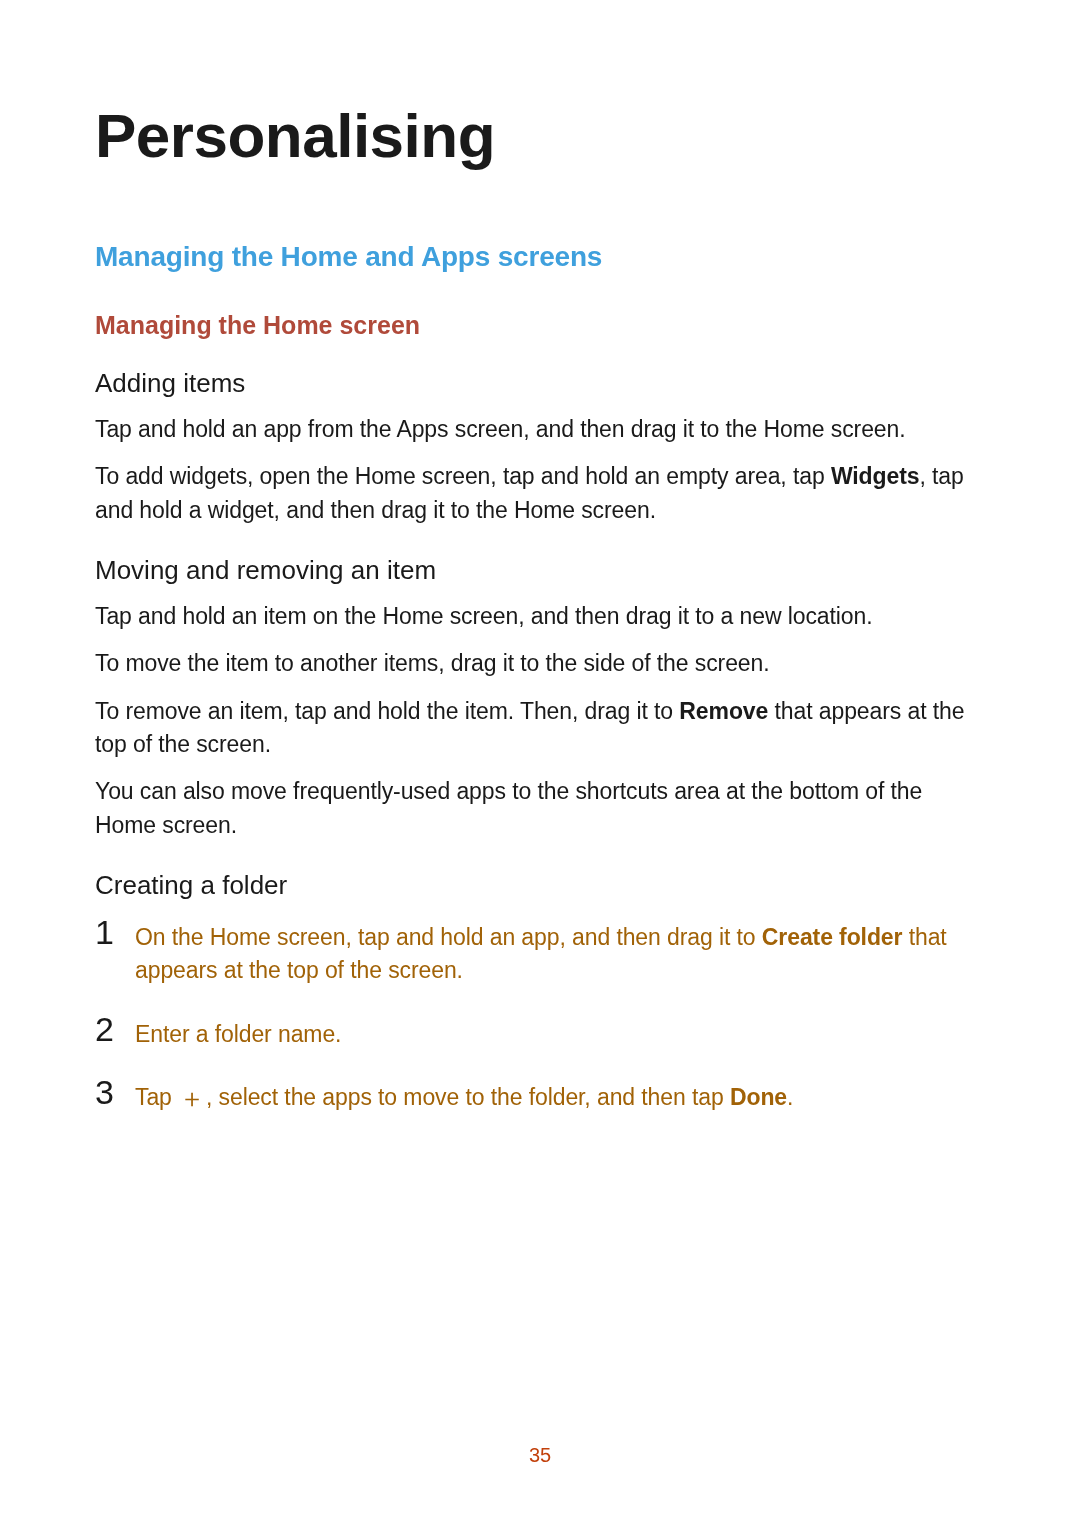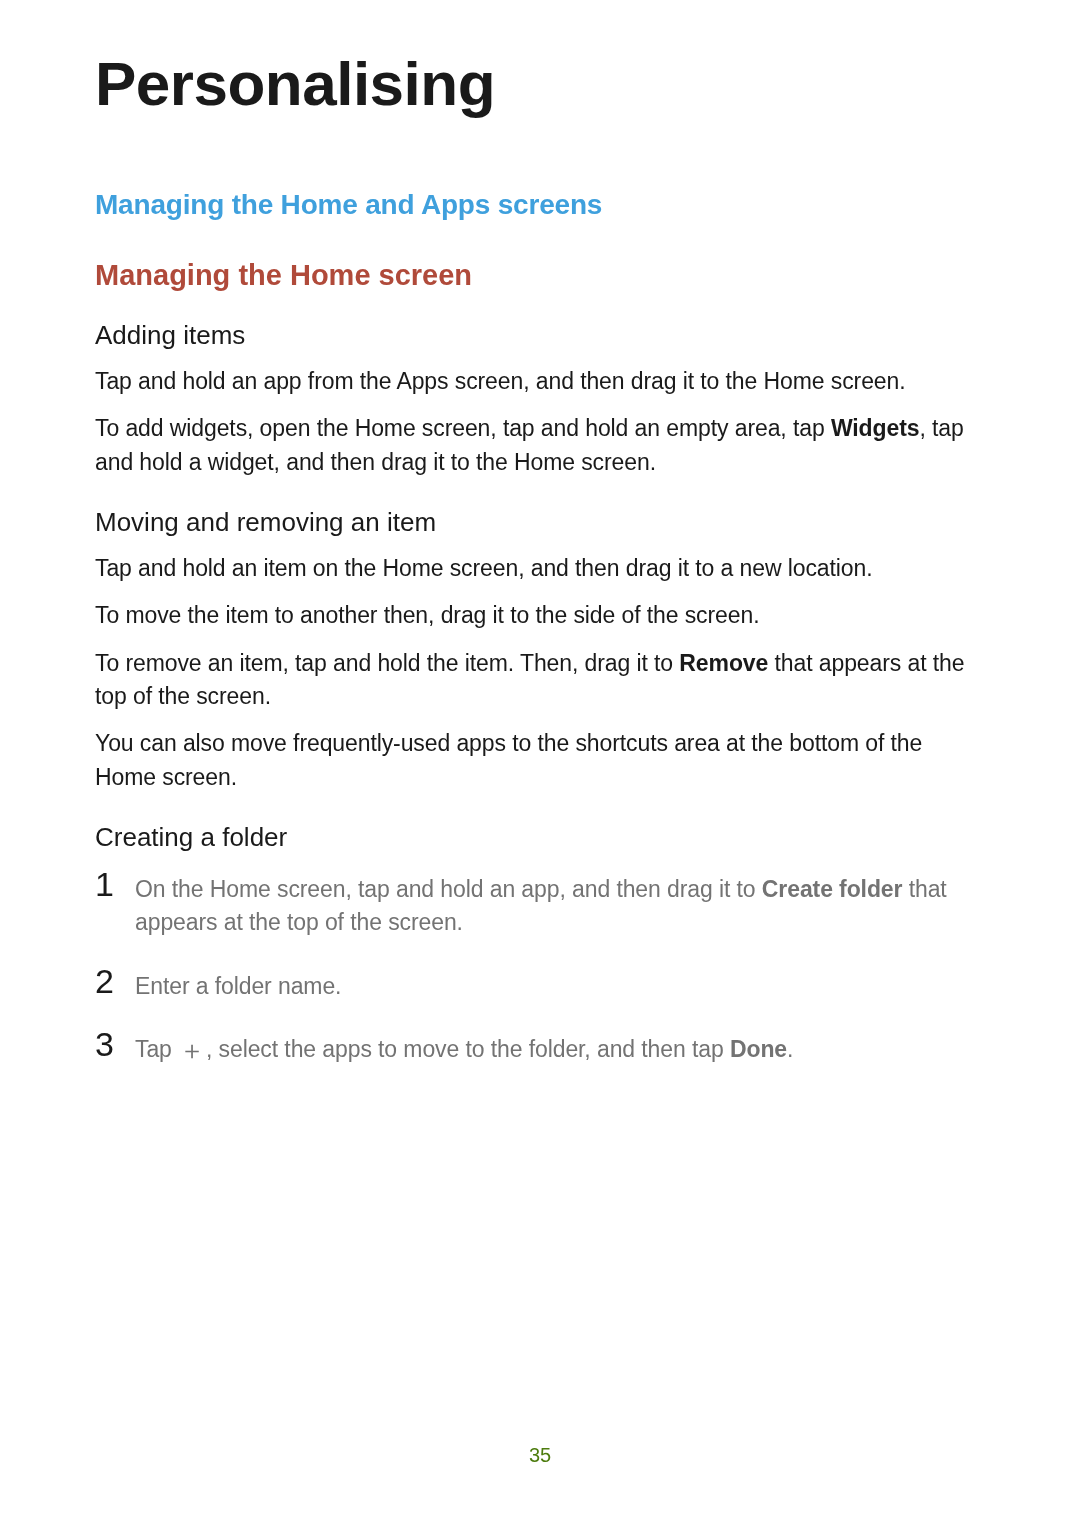--- a/index.html
+++ b/index.html
@@ -8,39 +8,39 @@
     background: #ffffff;
     font-family: "Segoe UI", "Helvetica Neue", Arial, sans-serif;
     color: #1a1a1a;
     width: 1080px;
     height: 1527px;
   }
   .page {
     box-sizing: border-box;
     width: 1080px;
     height: 1527px;
-    padding: 48px 95px 0 95px;
+    padding: 100px 95px 0 95px;
     position: relative;
   }
   .h1 {
     font-size: 62px;
     font-weight: 700;
     letter-spacing: -0.5px;
     margin: 0 0 70px 0;
     color: #1a1a1a;
   }
   .h2 {
     font-size: 28px;
     font-weight: 700;
     color: #3fa0dd;
     margin: 0 0 38px 0;
     letter-spacing: -0.2px;
   }
   .h3 {
-    font-size: 29px;
+    font-size: 25px;
     font-weight: 600;
     color: #b04a3a;
     margin: 0 0 28px 0;
   }
   .h4 {
     font-size: 26px;
     font-weight: 400;
     color: #1a1a1a;
     margin: 0 0 14px 0;
   }
@@ -73,40 +73,40 @@
     font-size: 34px;
     font-weight: 400;
     color: #1a1a1a;
     line-height: 1;
     min-width: 26px;
     font-family: "Segoe UI", Arial, sans-serif;
   }
   .step-text {
     font-size: 23px;
     line-height: 1.45;
-    color: #737373;
+    color: #a16207;
     letter-spacing: -0.1px;
     padding-top: 6px;
   }
   .plus-icon {
     display: inline-block;
     font-size: 26px;
     font-weight: 300;
     line-height: 0.7;
     vertical-align: -2px;
     padding: 0 1px;
   }
   .page-number {
     position: absolute;
     bottom: 60px;
     left: 0;
     width: 100%;
     text-align: center;
     font-size: 20px;
-    color: #4d7c0f;
+    color: #c2410c;
   }
 </style>
 </head>
 <body>
 
 <div class="page">
 
   <h1 class="h1">Personalising</h1>
 
   <h2 class="h2">Managing the Home and Apps screens</h2>
@@ -117,21 +117,21 @@
     <div class="h4">Adding items</div>
     <p class="body-p">Tap and hold an app from the Apps screen, and then drag it to the Home screen.</p>
     <p class="body-p">
       <span>To add widgets, open the Home screen, tap and hold an empty area, tap </span><span class="bold">Widgets</span><span>, tap and hold a widget, and then drag it to the Home screen.</span>
     </p>
   </div>
 
   <div class="section-block">
     <div class="h4">Moving and removing an item</div>
     <p class="body-p">Tap and hold an item on the Home screen, and then drag it to a new location.</p>
-    <p class="body-p">To move the item to another then, drag it to the side of the screen.</p>
+    <p class="body-p">To move the item to another items, drag it to the side of the screen.</p>
     <p class="body-p">
       <span>To remove an item, tap and hold the item. Then, drag it to </span><span class="bold">Remove</span><span> that appears at the top of the screen.</span>
     </p>
     <p class="body-p">You can also move frequently-used apps to the shortcuts area at the bottom of the Home screen.</p>
   </div>
 
   <div class="section-block">
     <div class="h4">Creating a folder</div>
 
     <ol class="steps">

